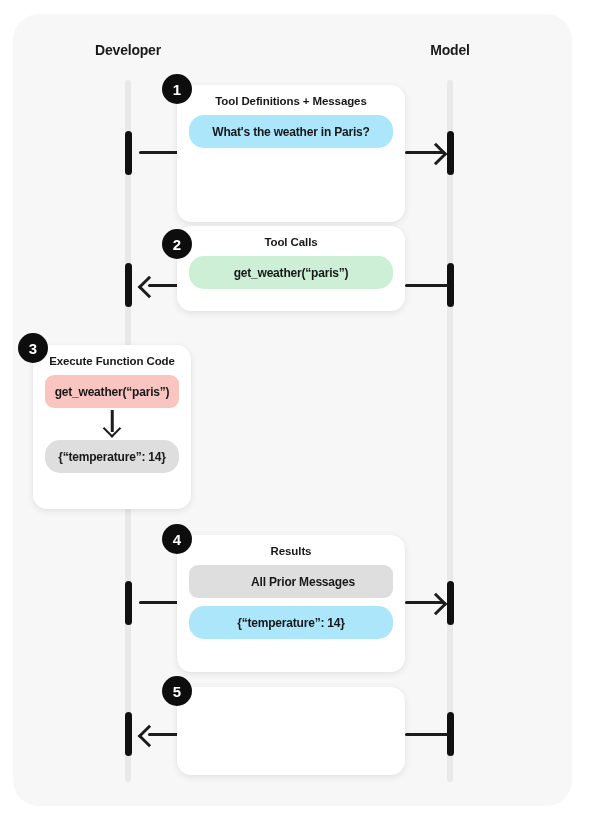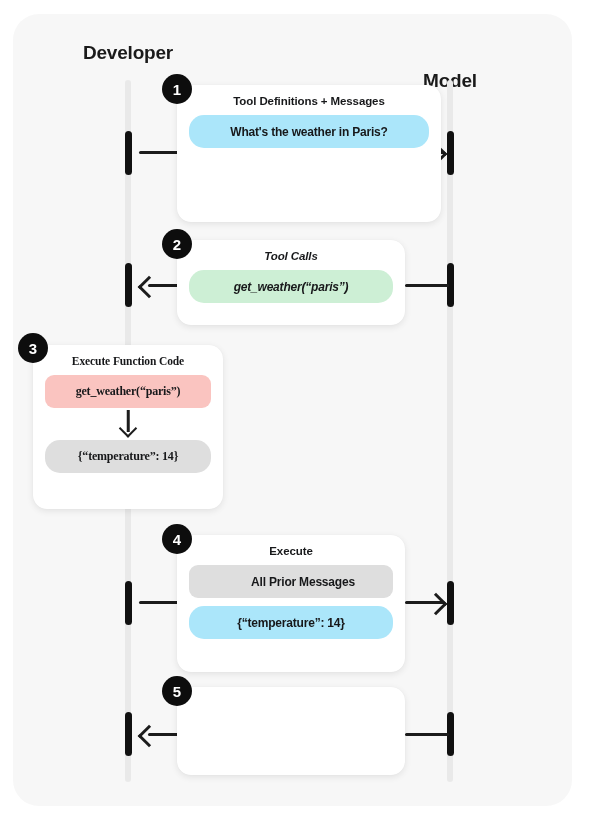--- a/index.html
+++ b/index.html
@@ -23,28 +23,28 @@
     left: 13px;
     top: 14px;
     width: 559px;
     height: 792px;
     background: #f7f7f7;
     border-radius: 26px;
   }
   
   .col-header {
     position: absolute;
-    font-size: 19px;
+    font-size: 14px;
     font-weight: bold;
     color: #1a1a1a;
     letter-spacing: -0.2px;
     white-space: nowrap;
   }
   #hdr-developer { left: 128px; top: 42px; transform: translateX(-50%); }
-  #hdr-model     { left: 450px; top: 42px; transform: translateX(-50%); margin-top: 28px; }
+  #hdr-model     { left: 450px; top: 42px; transform: translateX(-50%); }
 
   
   .lifeline {
     position: absolute;
     top: 80px;
     width: 6px;
     height: 702px;
     background: #e9e9e9;
     border-radius: 3px;
   }
@@ -161,57 +161,57 @@
   <div class="lifeline" id="lifeline-developer"></div>
   <div class="lifeline" id="lifeline-model"></div>
 
   <div class="activation" style="left:125px; top:131px; height:44px;"></div>
   <div class="activation" style="left:447px; top:131px; height:44px;"></div>
   <div class="conn" style="left:139px; top:151px; width:44px;"></div>
   <div class="conn" style="left:405px; top:151px; width:40px;"></div>
   <div class="arrowhead right" style="left:428px; top:146px;"></div>
 
   <div class="badge" style="left:162px; top:74px;">1</div>
-  <div class="card" style="left:177px; top:85px; width:264px; height:137px;">
+  <div class="card" style="left:177px; top:85px; width:228px; height:137px;">
     <div class="card-title">Tool Definitions + Messages</div>
     <div class="pill" style="background:#abe6fa;">What's the weather in Paris?</div>
   </div>
 
   <div class="activation" style="left:125px; top:263px; height:44px;"></div>
   <div class="activation" style="left:447px; top:263px; height:44px;"></div>
   <div class="conn" style="left:148px; top:284px; width:35px;"></div>
   <div class="conn" style="left:405px; top:284px; width:44px;"></div>
   <div class="arrowhead left" style="left:141px; top:279px;"></div>
 
   <div class="badge" style="left:162px; top:229px;">2</div>
-  <div class="card" style="left:177px; top:240px; width:228px; height:85px;font-style:italic;">
+  <div class="card" style="left:177px; top:226px; width:228px; height:85px;">
     <div class="card-title">Tool Calls</div>
     <div class="pill" style="background:#cdefd5;">get_weather(“paris”)</div>
   </div>
 
   <div class="badge" style="left:18px; top:333px;">3</div>
-  <div class="card" style="left:33px; top:345px; width:190px; height:164px;font-family:Liberation Serif, serif;">
+  <div class="card" style="left:33px; top:345px; width:158px; height:164px;">
     <div class="card-title">Execute Function Code</div>
     <div class="pill" style="background:#fac4c0; margin-bottom:0;">get_weather(“paris”)</div>
     <div class="down-arrow-wrap">
       <div class="down-arrow-stem"></div>
       <div class="down-arrow-head"></div>
     </div>
     <div class="pill" style="background:#dedede;">{“temperature”: 14}</div>
   </div>
 
   <div class="activation" style="left:125px; top:581px; height:44px;"></div>
   <div class="activation" style="left:447px; top:581px; height:44px;"></div>
   <div class="conn" style="left:139px; top:601px; width:44px;"></div>
   <div class="conn" style="left:405px; top:601px; width:40px;"></div>
   <div class="arrowhead right" style="left:428px; top:596px;"></div>
 
   <div class="badge" style="left:162px; top:524px;">4</div>
   <div class="card" style="left:177px; top:535px; width:228px; height:137px;">
-    <div class="card-title">Execute</div>
+    <div class="card-title">Results</div>
     <div class="pill" style="background:#dedede;padding-left:24px;">All Prior Messages</div>
     <div class="pill" style="background:#abe6fa;">{“temperature”: 14}</div>
   </div>
 
   <div class="activation" style="left:125px; top:712px; height:44px;"></div>
   <div class="activation" style="left:447px; top:712px; height:44px;"></div>
   <div class="conn" style="left:148px; top:733px; width:35px;"></div>
   <div class="conn" style="left:405px; top:733px; width:44px;"></div>
   <div class="arrowhead left" style="left:141px; top:728px;"></div>
 

